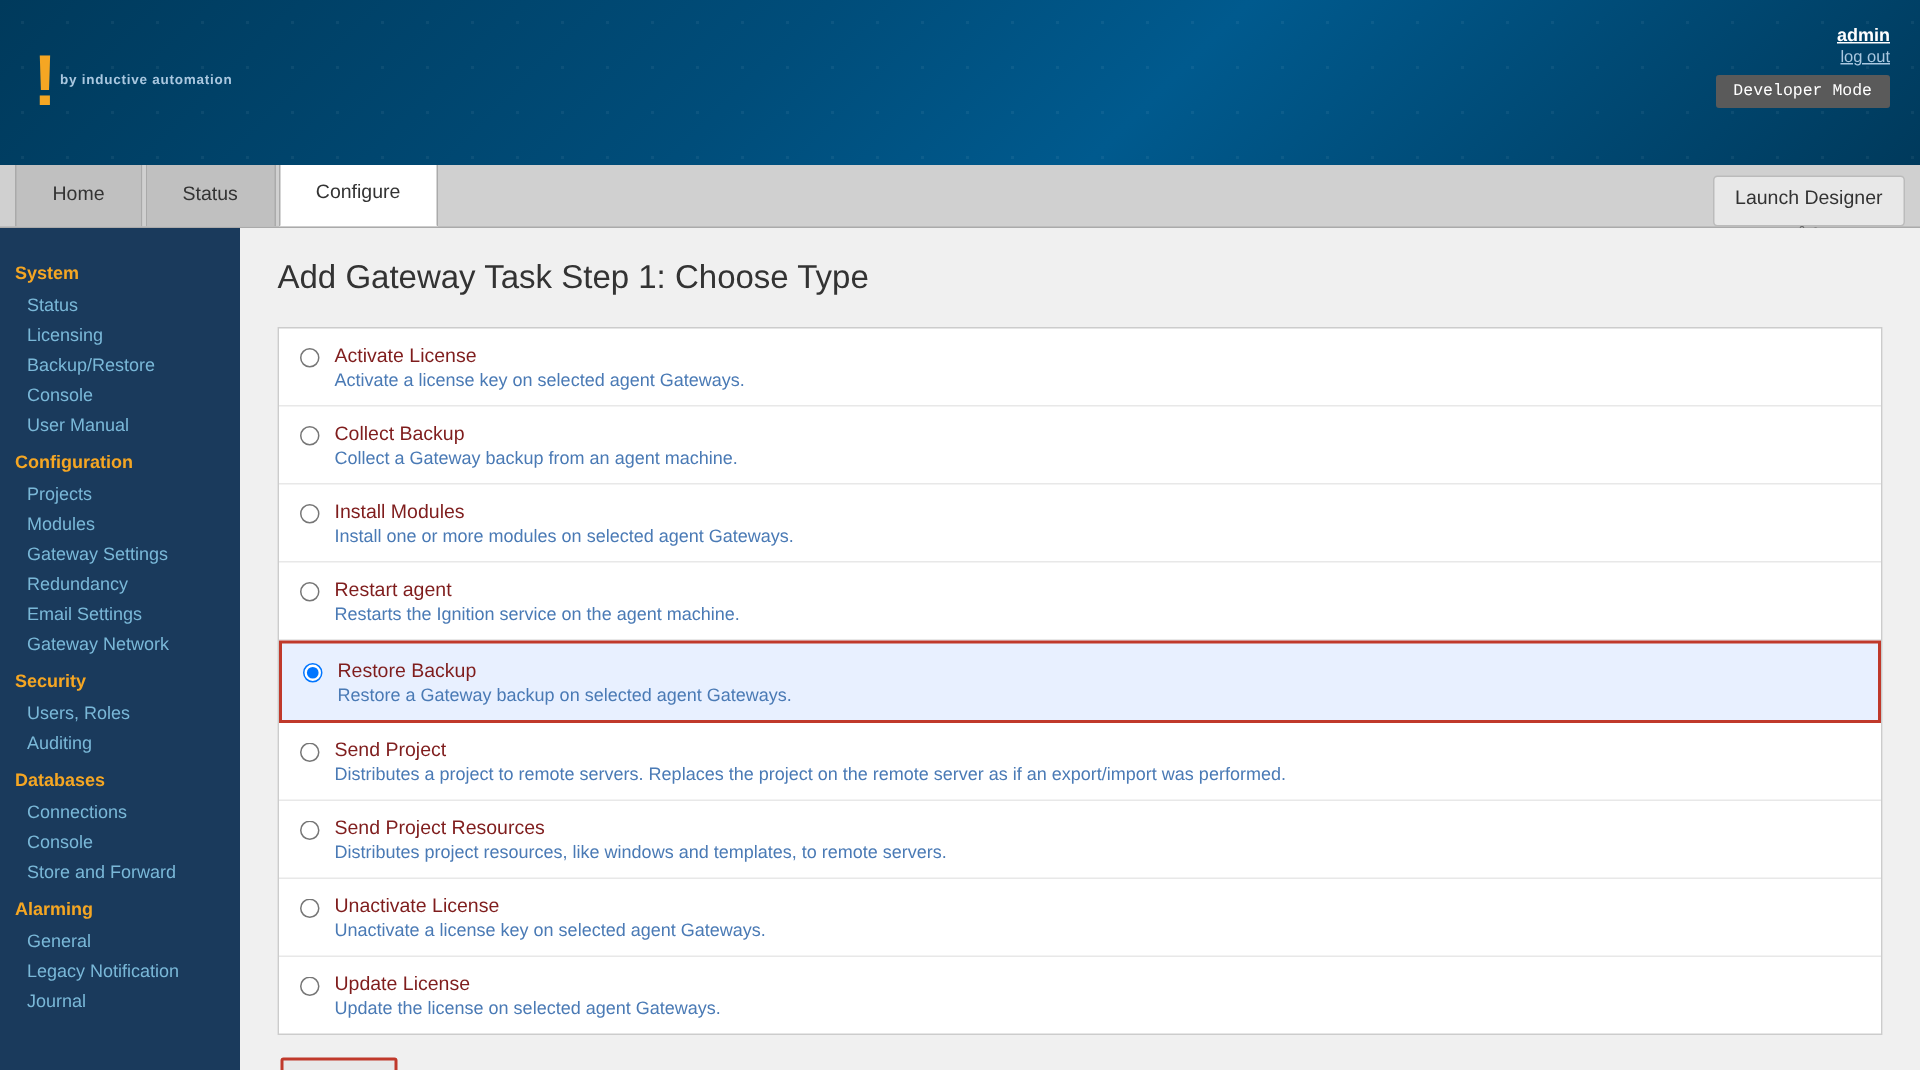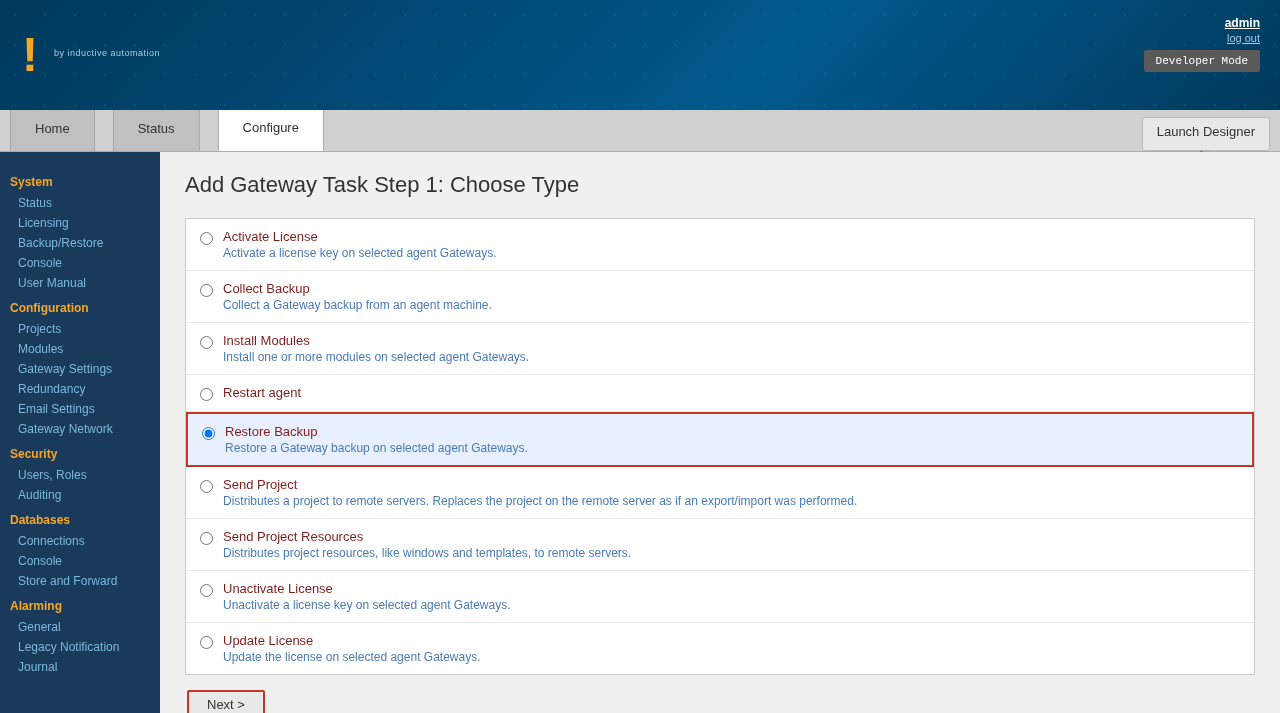--- a/index.html
+++ b/index.html
@@ -93,21 +93,21 @@
       padding-left: 10px;
     }
     .nav-tab {
       padding: 23px 24px;
       cursor: pointer;
       font-size: 13px;
       color: #333;
       background: #c0c0c0;
       border: 1px solid #aaa;
       border-bottom: none;
-      margin-right: 18px;
+      margin-right: 2px;
       border-radius: 3px 3px 0 0;
       height: 34px;
       display: flex;
       align-items: center;
     }
     .nav-tab.active {
       background: white;
       color: #333;
       font-weight: normal;
       border-bottom: 1px solid white;
@@ -232,21 +232,21 @@
       cursor: pointer;
       border-radius: 2px;
     }
   </style>
 </head>
 <body>
 
 <div class="header">
   <div class="logo-area">
     <span class="logo-exclaim">!</span>
-    <div style="margin-left:16px;">
+    <div style="margin-left:2px;font-weight:bold;">
       <span class="logo-subtitle">by inductive automation</span>
     </div>
   </div>
   <div class="header-right">
     <span class="admin-link">admin</span>
     <span class="logout-link">log out</span>
     <button class="dev-mode-btn">Developer Mode</button>
   </div>
 </div>
 
@@ -322,20 +322,21 @@
           <input type="radio" name="gateway-task" style="">
           <div class="option-content">
             <div class="option-title">Install Modules</div>
             <div class="option-desc">Install one or more modules on selected agent Gateways.</div>
           </div>
         </div>
         <div class="option-row">
           <input type="radio" name="gateway-task" style="">
           <div class="option-content">
             <div class="option-title">Restart agent</div>
+            <div class="option-desc">Restarts the Ignition service on the agent machine.</div>
           </div>
         </div>
         <div class="option-row selected">
           <input type="radio" name="gateway-task" checked="" style="">
           <div class="option-content">
             <div class="option-title">Restore Backup</div>
             <div class="option-desc">Restore a Gateway backup on selected agent Gateways.</div>
           </div>
         </div>
         <div class="option-row">

